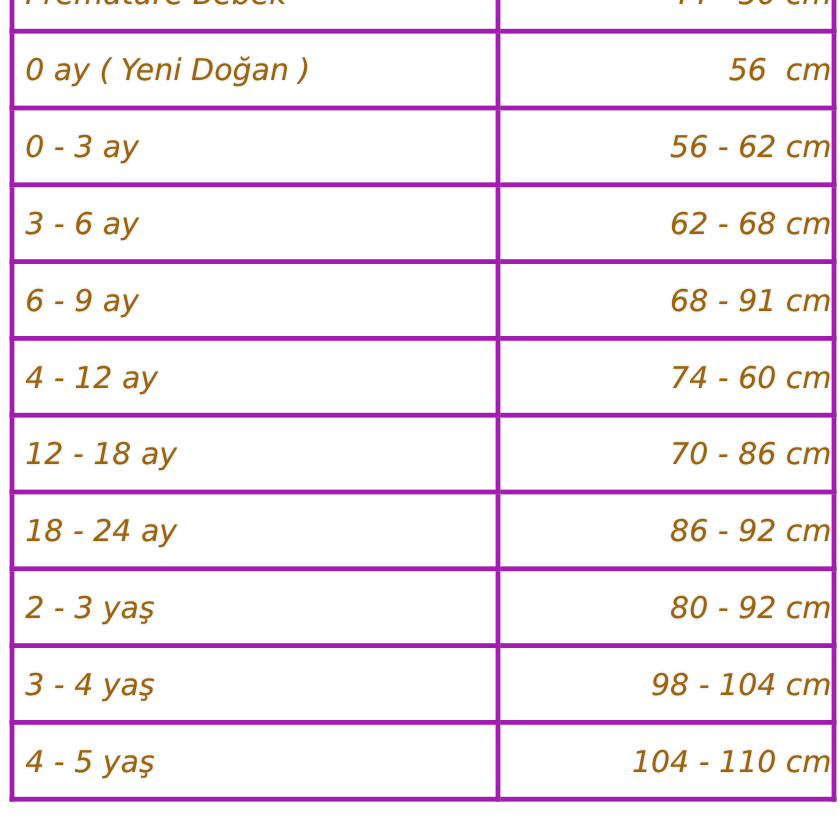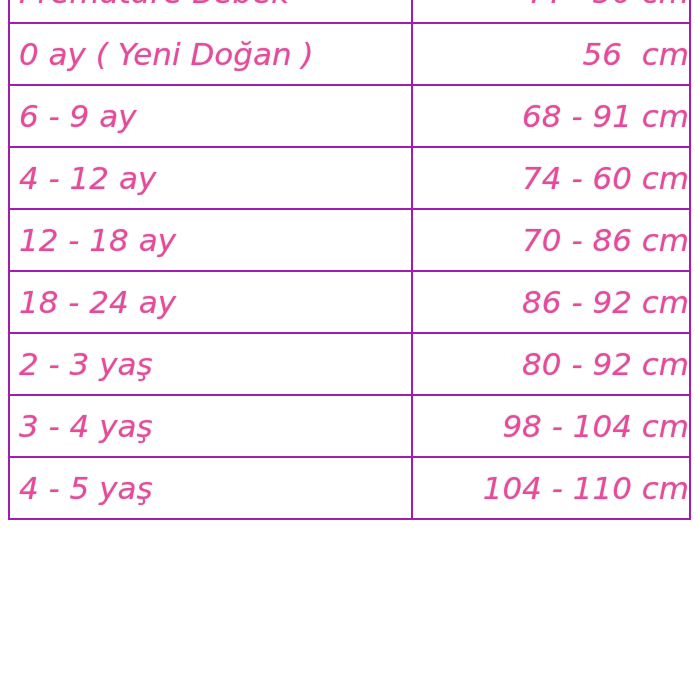--- a/index.html
+++ b/index.html
@@ -16,25 +16,25 @@
     font-family: "DejaVu Sans", sans-serif;
   }
   table.size-chart {
     position: absolute;
     left: 8px;
     top: -40px;
     border-collapse: collapse;
     table-layout: fixed;
   }
   table.size-chart td {
-    border: 2px solid #a21caf;
+    border: 4px solid #a21caf;
     height: 60px;
-    font-size: 31px;
+    font-size: 25px;
     font-style: italic;
-    color: #ec4899;
+    color: #a16207;
     white-space: pre;
     vertical-align: middle;
     text-shadow: 0 0 2px rgba(20, 97, 110, 0.35);
     overflow: hidden;
   }
   td.age-cell {
     width: 392px;
     text-align: left;
     padding: 0 0 0 9px;
   }
@@ -50,20 +50,28 @@
 <div class="viewport">
   <table class="size-chart">
     <tbody>
       <tr>
         <td class="age-cell">Premature Bebek</td>
         <td class="size-cell">44 - 50 cm</td>
       </tr>
       <tr>
         <td class="age-cell">0 ay ( Yeni Doğan )</td>
         <td class="size-cell">56  cm</td>
+      </tr>
+      <tr>
+        <td class="age-cell">0 - 3 ay</td>
+        <td class="size-cell">56 - 62 cm</td>
+      </tr>
+      <tr>
+        <td class="age-cell">3 - 6 ay</td>
+        <td class="size-cell">62 - 68 cm</td>
       </tr>
       <tr>
         <td class="age-cell">6 - 9 ay</td>
         <td class="size-cell">68 - 91 cm</td>
       </tr>
       <tr>
         <td class="age-cell">4 - 12 ay</td>
         <td class="size-cell">74 - 60 cm</td>
       </tr>
       <tr>

